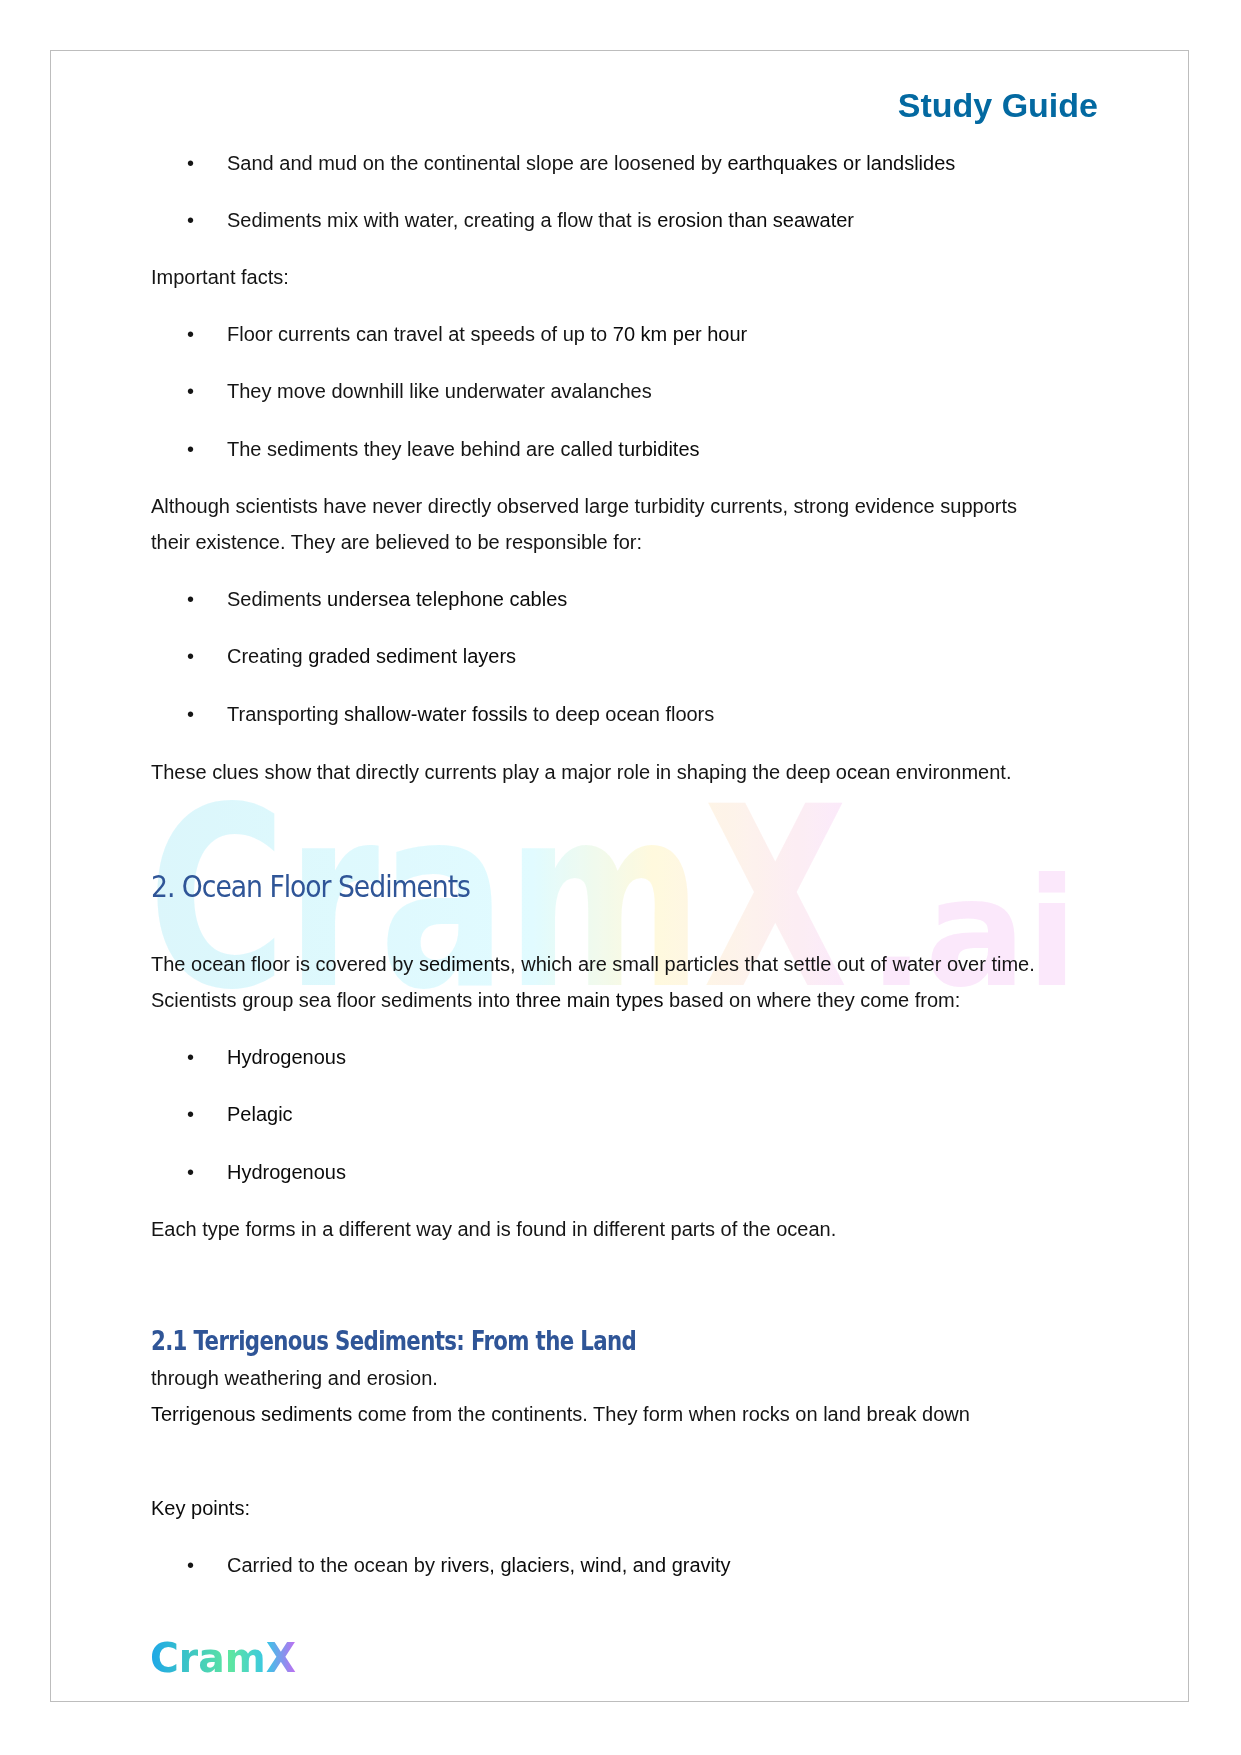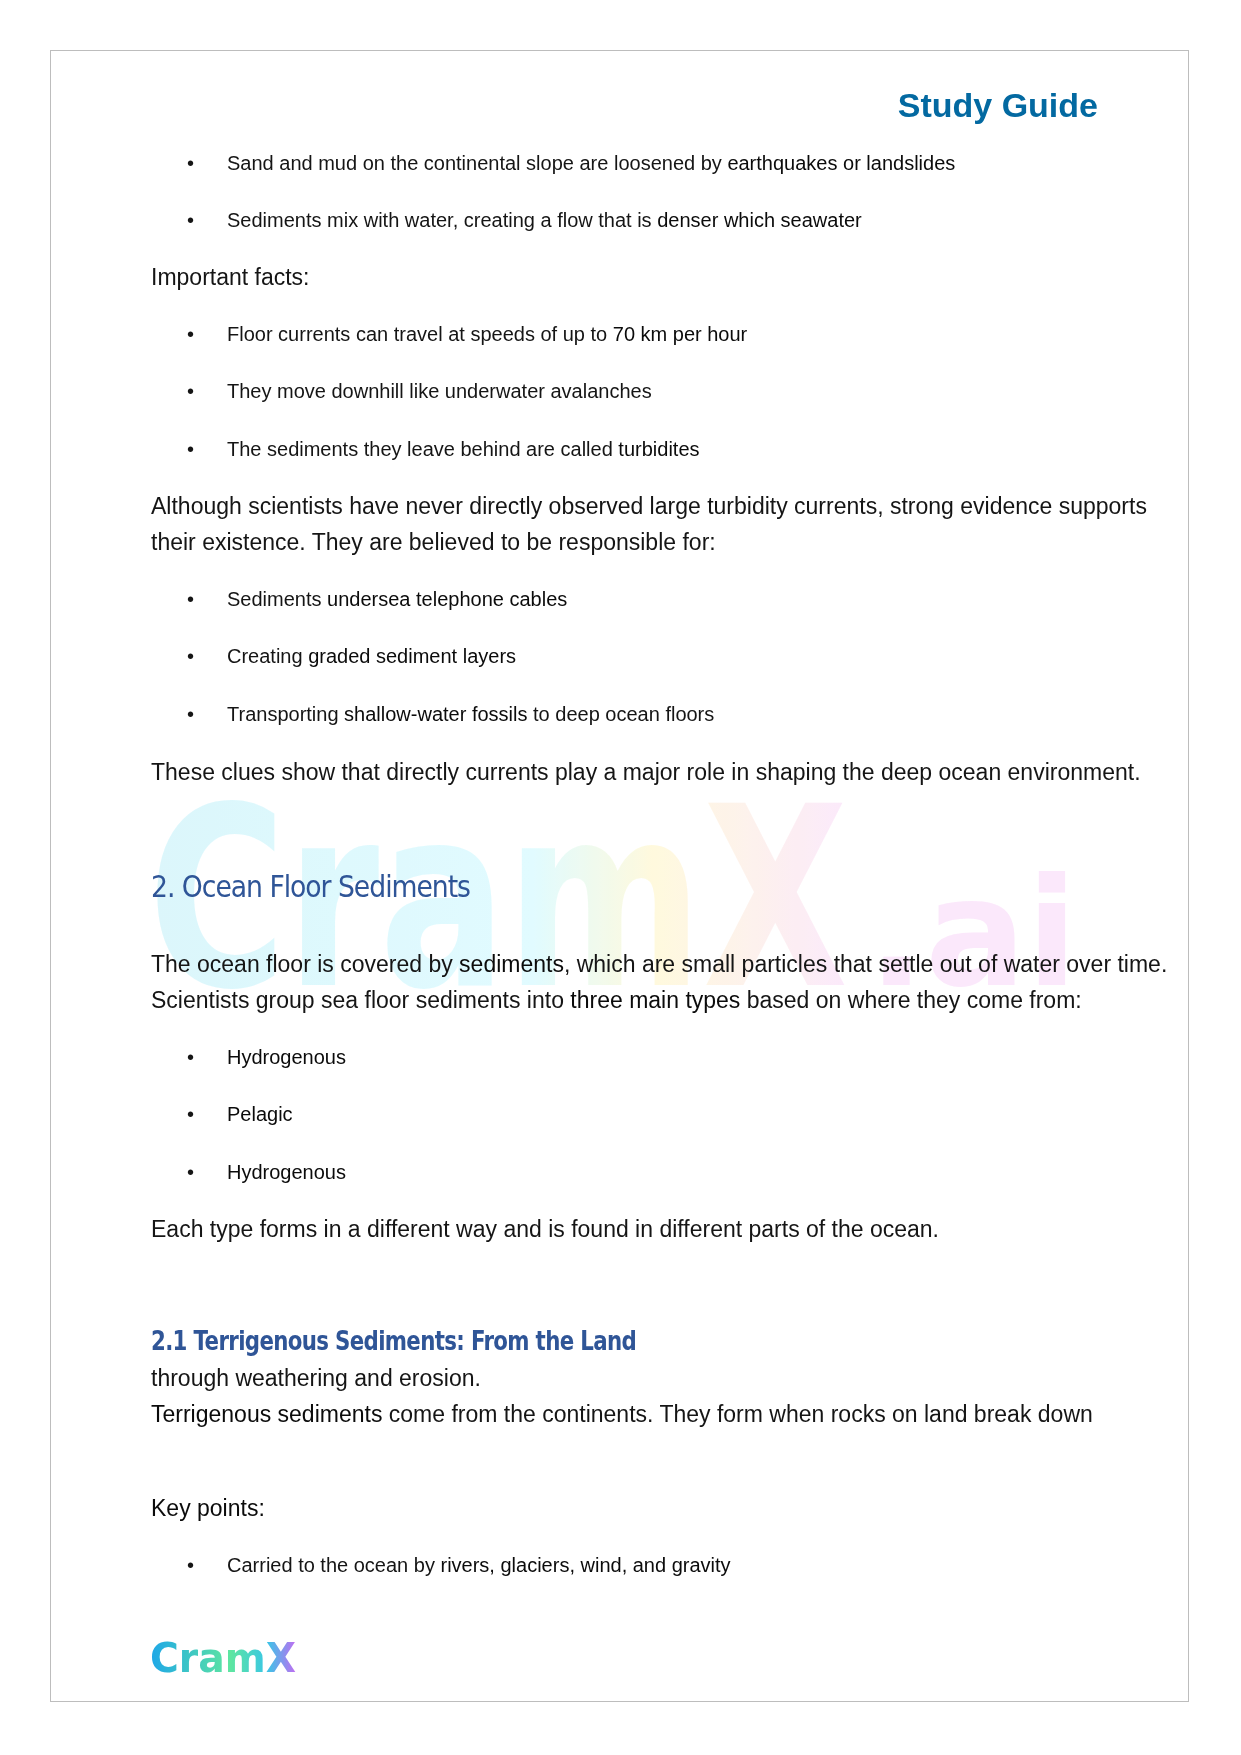--- a/index.html
+++ b/index.html
@@ -3,21 +3,21 @@
   <meta charset="utf-8">
   <style>
     html, body { margin: 0; padding: 0; background: #ffffff; }
     body { width: 1241px; height: 1755px; position: relative; overflow: hidden;
       font-family: "Liberation Sans", sans-serif; color: #111111; }
     .page-frame { position: absolute; left: 50px; top: 50px; width: 1139px; height: 1652px;
       border: 1px solid #bdbdbd; box-sizing: border-box; }
     .watermark { position: absolute; left: 148px; top: 770px; width: 960px; height: 230px; pointer-events: none; }
     .header-title { position: absolute; right: 143px; top: 86px; font-size: 34px; font-weight: bold;
       color: #0369a1; font-family: "Liberation Sans", sans-serif; }
-    .line { position: absolute; left: 151px; font-size: 23px; line-height: 36px; white-space: nowrap; color: #151515; }
+    .line { position: absolute; left: 151px; font-size: 20px; line-height: 36px; white-space: nowrap; color: #151515; }
     .bullet { position: absolute; left: 151px; font-size: 20px; line-height: 36px; white-space: nowrap; color:#151515; }
     .bullet .dot { position: absolute; left: 36px; top: 0; }
     .bullet .txt { position: absolute; left: 76px; top: 0; }
     b { font-weight: normal; color: #0b0b0b; }
     .h2 { position: absolute; left: 151px; font-family: "DejaVu Sans", sans-serif; font-size: 31px;
       color: #2f5597; letter-spacing: -1.2px; transform: scaleX(0.86); transform-origin: left center; white-space: nowrap; }
     .h3 { position: absolute; left: 151px; font-family: "DejaVu Sans", sans-serif; font-size: 26px; font-weight: bold;
       color: #2f5597; letter-spacing: -0.8px; transform: scaleX(0.82); transform-origin: left center; white-space: nowrap; }
     .logo { position: absolute; left: 150px; top: 1630px; width: 150px; height: 50px; }
   </style>
@@ -40,21 +40,21 @@
 </svg>
 
 <div class="header-title">Study Guide</div>
 
 <div class="bullet" style="top:145px">
   <span class="dot">•</span>
   <span class="txt"><span>Sand and mud on the continental slope are loosened by </span><b>earthquakes or landslides</b></span>
 </div>
 <div class="bullet" style="top:202px">
   <span class="dot">•</span>
-  <span class="txt"><span>Sediments mix with water, creating a flow that is </span><b>denser which seawater</b></span>
+  <span class="txt"><span>Sediments mix with water, creating a flow that is </span><b>erosion than seawater</b></span>
 </div>
 
 <div class="line" style="top:259px">Important facts:</div>
 
 <div class="bullet" style="top:316px">
   <span class="dot">•</span>
   <span class="txt"><span>Floor currents can travel at speeds of up to </span><b>70 km per hour</b></span>
 </div>
 <div class="bullet" style="top:373px">
   <span class="dot">•</span>

